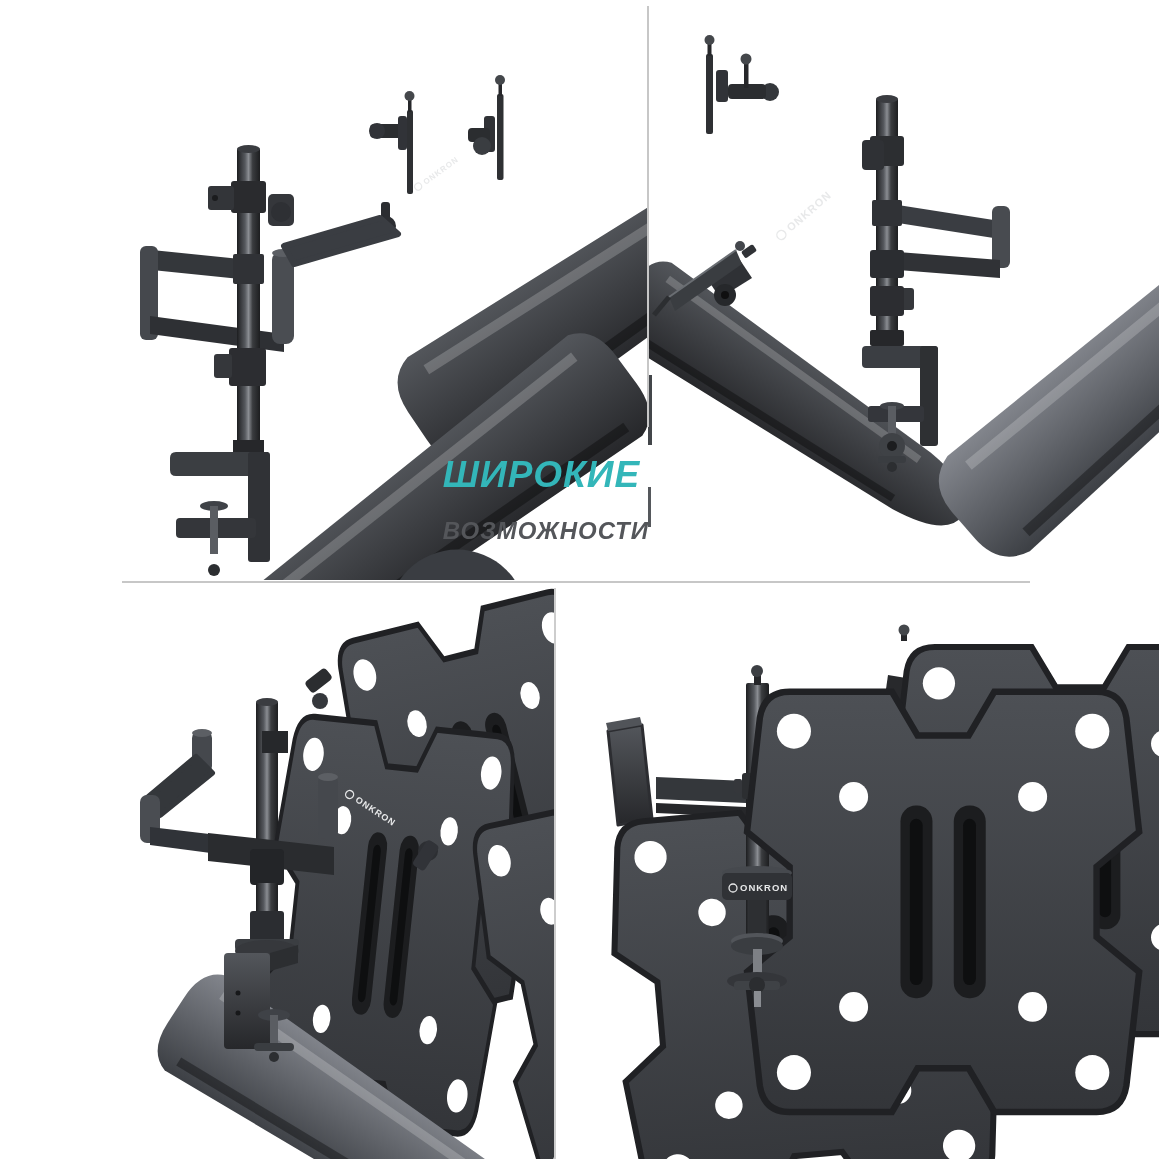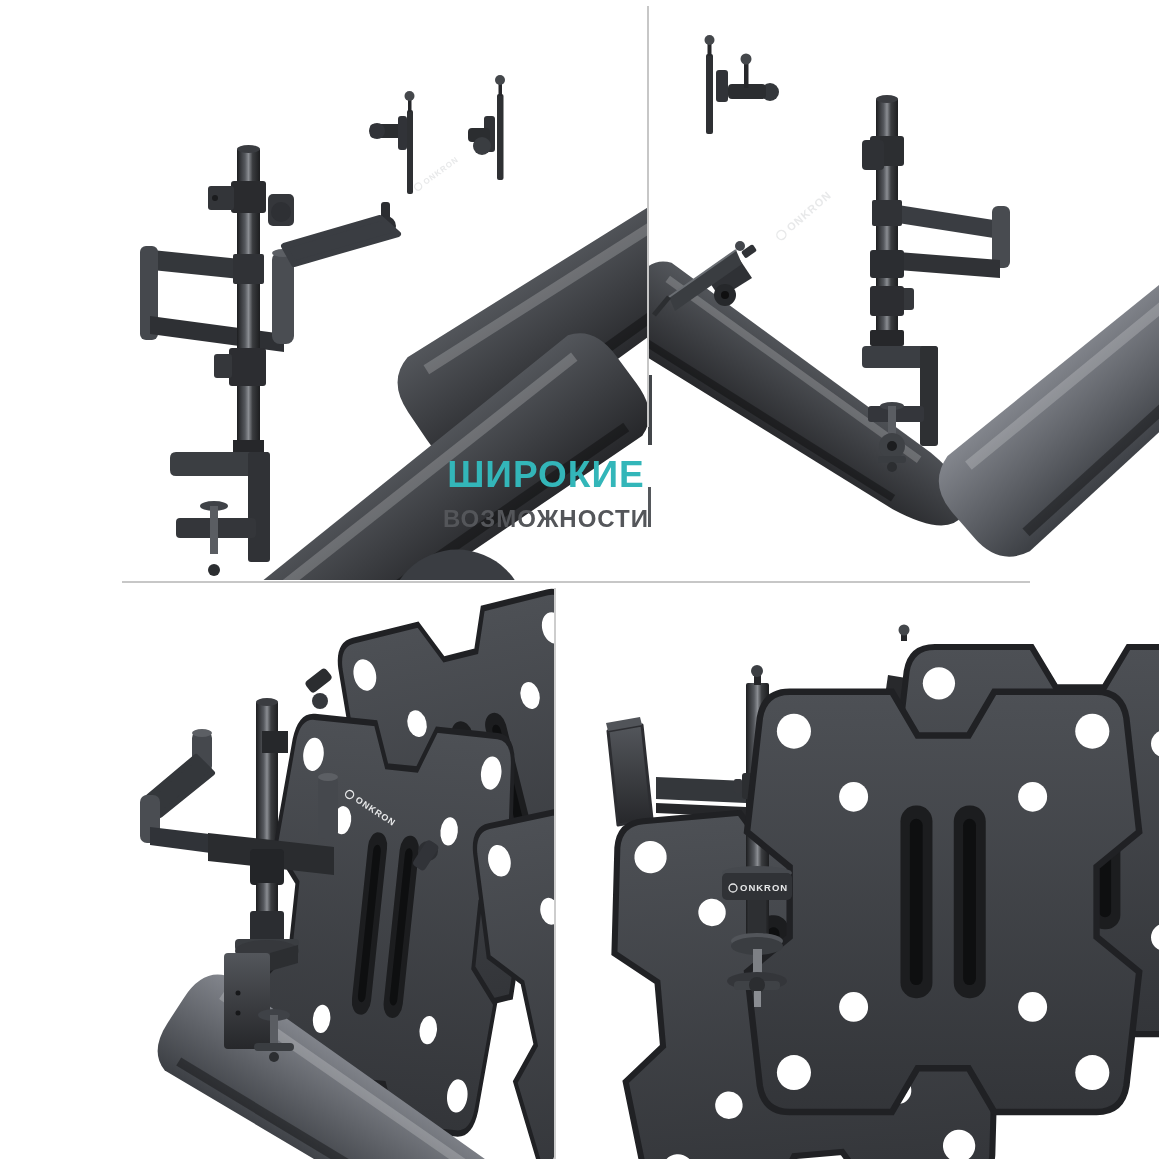--- a/index.html
+++ b/index.html
@@ -5,28 +5,28 @@
   html,body{margin:0;padding:0;}
   body{
     width:1159px;height:1159px;position:relative;background:#ffffff;
     font-family:"Liberation Sans","DejaVu Sans",sans-serif;overflow:hidden;
   }
   .quad{position:absolute;}
   .divider{position:absolute;background:#c7c7c7;}
   #div-top-vertical{left:647px;top:6px;width:2px;height:421px;}
   #div-horizontal{left:122px;top:581px;width:908px;height:2px;}
   #div-bottom-vertical{left:554px;top:588px;width:2px;height:571px;background:#cdcdcd;}
-  .headline{position:absolute;top:456px;right:510px;text-align:center;}
+  .headline{position:absolute;top:456px;right:510px;text-align:left;font-style:italic;}
   .headline .h-accent{
     font-size:37px;font-weight:700;letter-spacing:1px;color:#33b6b9;line-height:1.0;
   }
   .headline .h-sub{
     font-size:24px;font-weight:600;letter-spacing:1px;color:#54565a;line-height:1.17;
   }
-  .headline .h-sub.first{margin-top:12px;}
+  .headline .h-sub.first{margin-top:24px;}
   svg text.logo{fill:#e8e9ea;font-family:"Liberation Sans","DejaVu Sans",sans-serif;
     font-weight:700;letter-spacing:1px;}
 </style>
 </head>
 <body>
 
 <svg width="0" height="0" style="position:absolute" aria-hidden="true">
   <defs>
     <linearGradient id="gPole" x1="0" y1="0" x2="1" y2="0">
       <stop offset="0" stop-color="#1d1e20"></stop>

